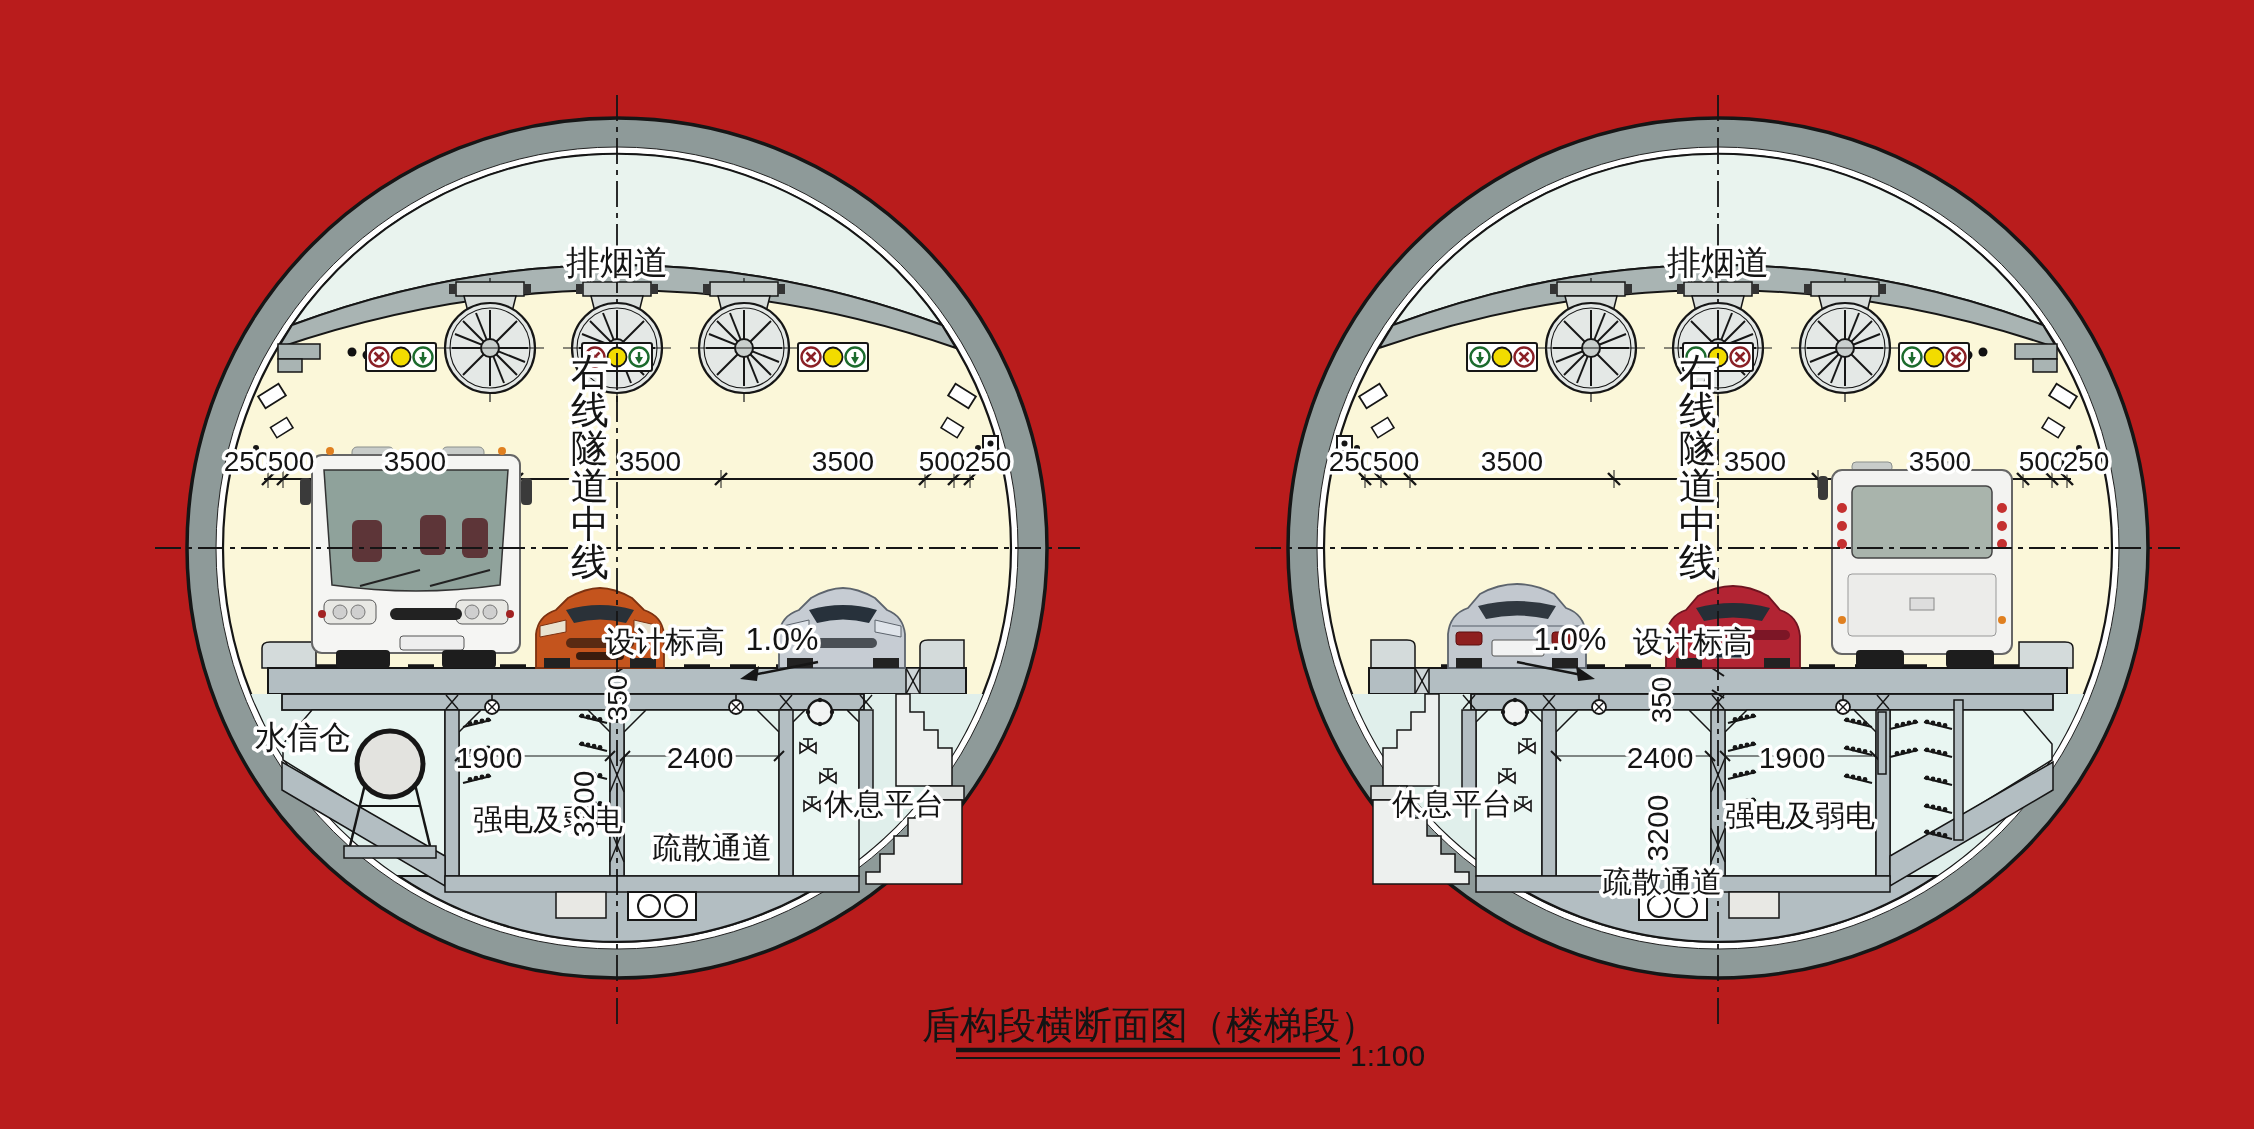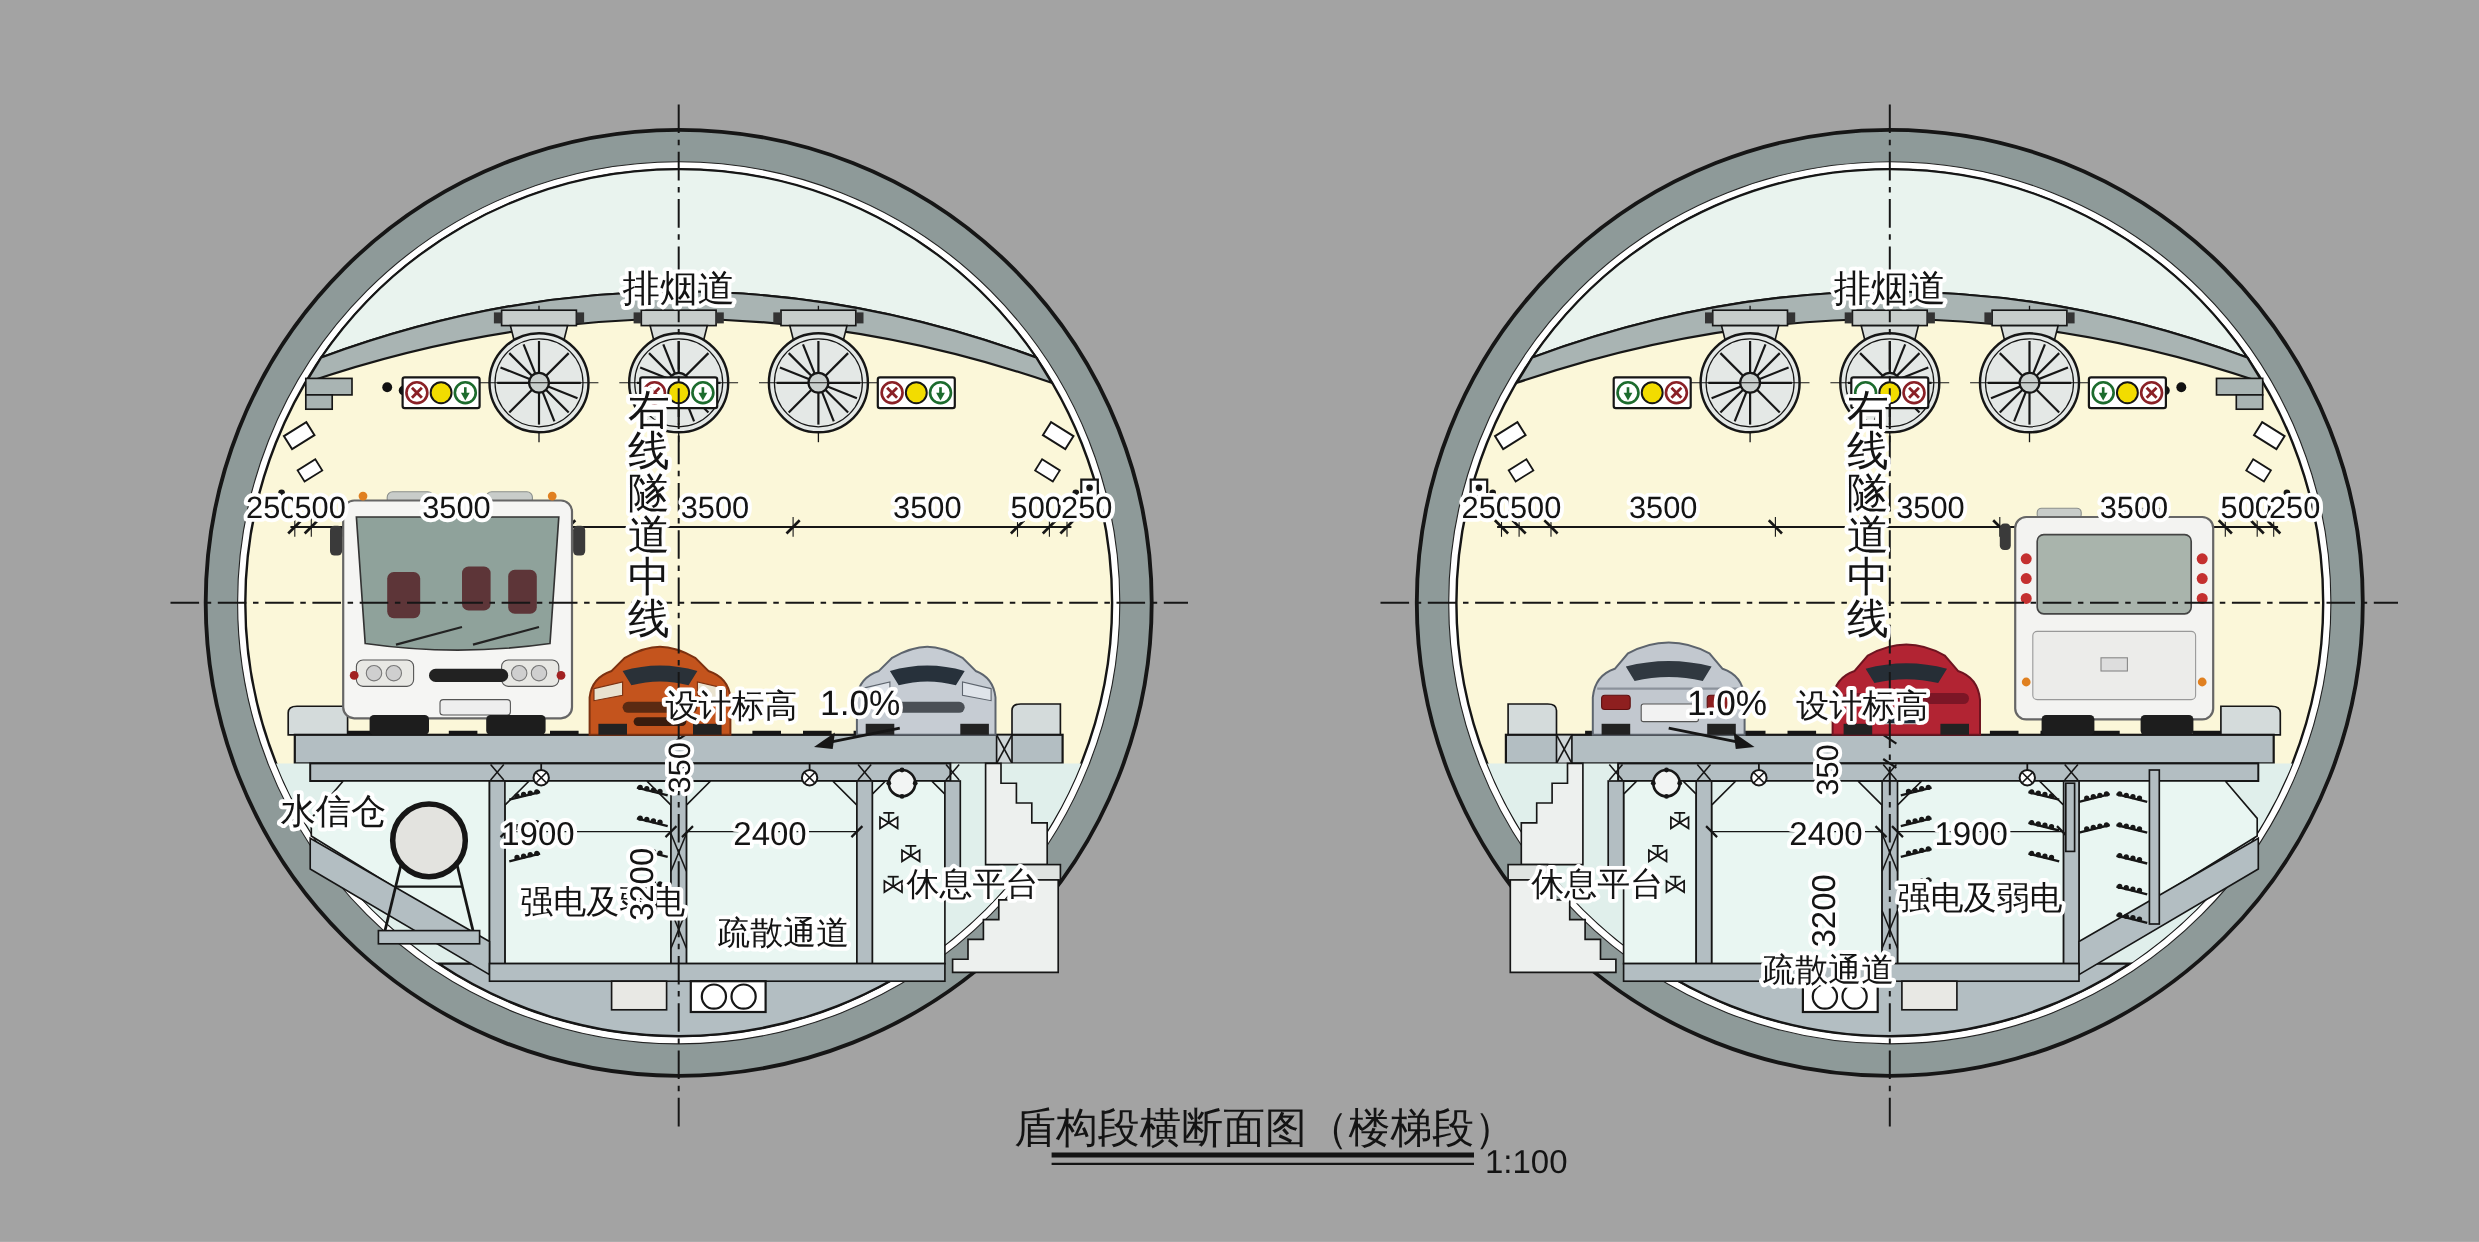--- a/index.html
+++ b/index.html
@@ -1,16 +1,16 @@
 <!DOCTYPE html>
 <html><head>
 <meta charset="utf-8">
 <style>
   html,body{margin:0;padding:0;background:#fff;}
-  .page{width:2254px;height:1129px;position:relative;background:#a3a3a3;overflow:hidden;
+  .page{width:2254px;height:1129px;position:relative;background:#b91c1c;overflow:hidden;
         font-family:"Liberation Sans", sans-serif;}
   svg text{font-family:"Liberation Sans", sans-serif;fill:#141414;}
   .halo{paint-order:stroke;stroke:#ffffff;stroke-width:7px;stroke-linejoin:round;}
   .t28{font-size:28px;}
   .t30{font-size:30px;}
   .t32{font-size:32px;}
   .t34{font-size:34px;}
   .t38{font-size:38px;}
   .title-t{font-size:38px;}
   .scale-t{font-size:30px;}

